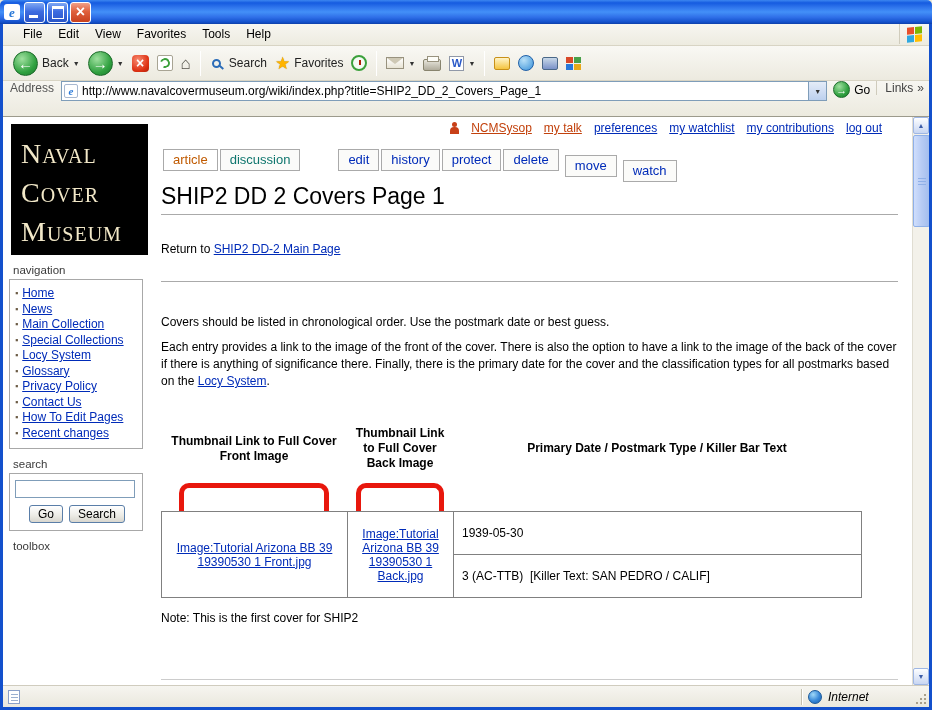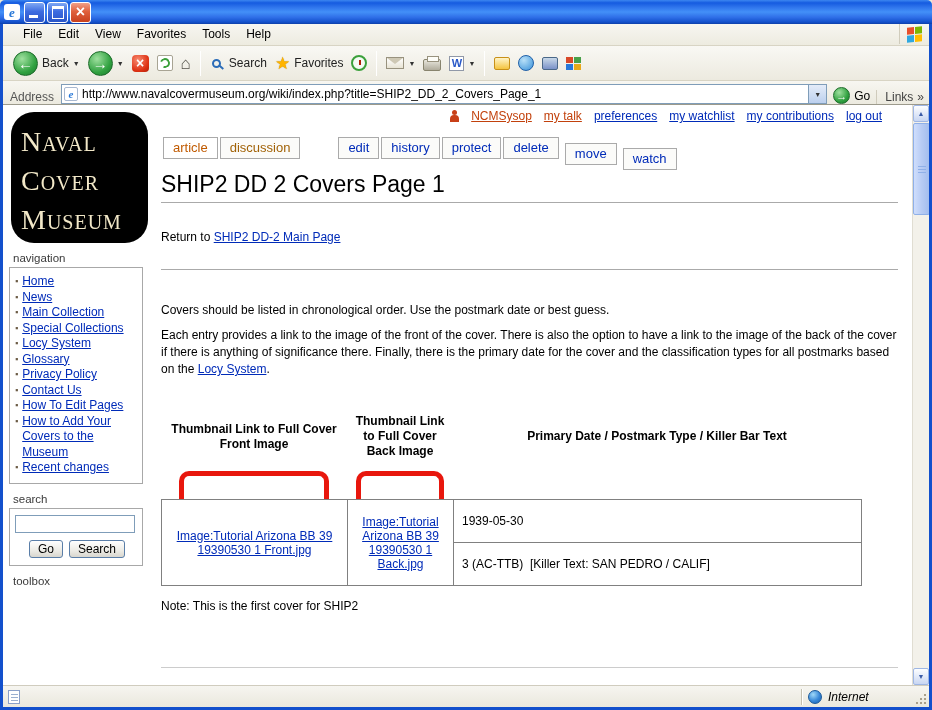--- a/index.html
+++ b/index.html
@@ -88,21 +88,21 @@
     background:linear-gradient(#FFF4C8,#F4C440); }
   .messenger-glyph { width:16px; height:16px; border-radius:50%; border:1px solid #2060A8;
     background:radial-gradient(circle at 35% 30%,#B8E0F8,#3890D8); }
   .media-glyph { width:16px; height:13px; border-radius:2px; border:1px solid #4A6888;
     background:linear-gradient(#C8D8E8,#7A92C8); }
   .research-glyph { display:grid; grid-template-columns:7px 7px; grid-template-rows:6px 6px; gap:1px; }
   .research-glyph i:nth-child(1){background:#D84828;} .research-glyph i:nth-child(2){background:#48A048;}
   .research-glyph i:nth-child(3){background:#2878D8;} .research-glyph i:nth-child(4){background:#E8A818;}
 
   
-  .addressbar { height:24px; display:flex; align-items:flex-end; padding:0 5px;
+  .addressbar { height:36px; display:flex; align-items:flex-start; padding:0 5px;
     background:linear-gradient(#F7F6F1,#ECEADF); border-bottom:1px solid #9C9A8C; font-size:12px; }
   .addr-label { color:#555; margin:0 7px 0 2px; }
   .url-box { flex:1; position:relative; display:flex; }
   .url-box input { flex:1; height:20px; border:1px solid #7F9DB9; font-size:12px;
     padding:0 2px 0 20px; font-family:"Liberation Sans",sans-serif; color:#000; background:#fff; }
   .url-icon { position:absolute; left:3px; top:3px; width:14px; height:14px; background:#fff;
     border:1px solid #A8B8D0; border-radius:2px; display:flex; align-items:center; justify-content:center; }
   .url-icon::before { content:"e"; font-family:"Liberation Serif",serif; font-style:italic;
     font-weight:bold; color:#2878D8; font-size:11px; line-height:11px; }
   .addr-drop { width:18px; height:20px; border:1px solid #7F9DB9; border-left:none;
@@ -111,21 +111,21 @@
   .links-group { display:flex; align-items:center; gap:4px; padding-left:8px;
     border-left:1px solid #CFCBBC; color:#444; }
 
   
   .main { flex:1; display:flex; background:#fff; overflow:hidden; }
 
   
   .sidebar { width:146px; background:#fff; font-size:12px; }
   .site-logo { width:137px; height:131px; background:#000; margin:7px 0 0 8px;
     padding:10px 0 0 10px; font-family:"Liberation Serif",serif; color:#F2E8C8;
-    font-variant:small-caps; font-size:28px; letter-spacing:1px; line-height:39px;border-radius:23px; }
+    font-variant:small-caps; font-size:28px; letter-spacing:1px; line-height:39px; }
   .portlet-title { font-size:11.5px; color:#3A3A3A; margin:9px 0 3px 10px; }
   .portlet-box { width:134px; margin-left:6px; border:1px solid #A8A8A8; background:#fff; padding:6px 3px 7px 5px; }
   .nav-item { display:flex; gap:4px; line-height:15.5px; }
   .bullet { color:#6B5B45; font-size:9px; line-height:15.5px; }
   .bullet::before { content:"▪"; }
   a.slink { color:#002BB8; text-decoration:underline; cursor:pointer; }
   .search-input { width:120px; height:18px; border:1px solid #7F9DB9; font-size:12px; padding:0 2px; }
   .btn-row { display:flex; gap:6px; margin-top:7px; justify-content:center; }
   .xp-btn { border:1px solid #5A7EA8; border-radius:3px; font-size:12px; padding:1px 8px;
     background:linear-gradient(#FFFFFF,#ECEBE5 60%,#D8D6CE); cursor:pointer;
@@ -141,21 +141,21 @@
     border-radius:50%; background:#C84018; }
   .person-icon::after { content:""; position:absolute; left:0; top:5px; width:9px; height:7px;
     border-radius:4px 4px 0 0; background:#C84018; }
   a.ulink { color:#002BB8; text-decoration:underline; cursor:pointer; }
   a.redlink { color:#c2410c;text-decoration:underline; }
 
   .tabs { display:flex; align-items:flex-start; margin:14px 0 0 2px; font-size:13px; }
   .tab { border:1px solid #AAAAAA; background:#FBFBF9; padding:2px 9px 3px;
     margin-right:2px; white-space:nowrap; cursor:pointer; }
   .tab.sel { background:#fff; color:#C05A00; }
-  .tab.red { color:#a16207; }
+  .tab.red { color:#0f766e; }
   .tab.blue { color:#002BB8; }
   .tab.gap { margin-left:36px; }
   .tab.off1 { transform:translateY(6px); margin-left:4px; }
   .tab.off2 { transform:translateY(11px); margin-left:4px; }
 
   h1.page-title { font-size:23px; font-weight:400; color:#000; margin-top:12px;
     padding-bottom:4px; border-bottom:1px solid #AAAAAA; }
   .return-line { margin-top:27px; }
   hr.rule { border:none; border-top:1px solid #AAAAAA; margin-top:25px; }
   .para1 { margin-top:32px; line-height:16px; }
@@ -363,24 +363,20 @@
               <span class="bullet"></span>
               <a class="slink">Privacy Policy</a>
             </div>
           <div class="nav-item">
               <span class="bullet"></span>
               <a class="slink">Contact Us</a>
             </div>
           <div class="nav-item">
               <span class="bullet"></span>
               <a class="slink">How To Edit Pages</a>
-            </div>
-          <div class="nav-item">
-              <span class="bullet"></span>
-              <a class="slink">How to Add Your Covers to the Museum</a>
             </div>
           <div class="nav-item">
               <span class="bullet"></span>
               <a class="slink">Recent changes</a>
             </div>
         </div>
 
         <div class="portlet-title">search</div>
         <div class="portlet-box">
           <input type="text" class="search-input" style="">

